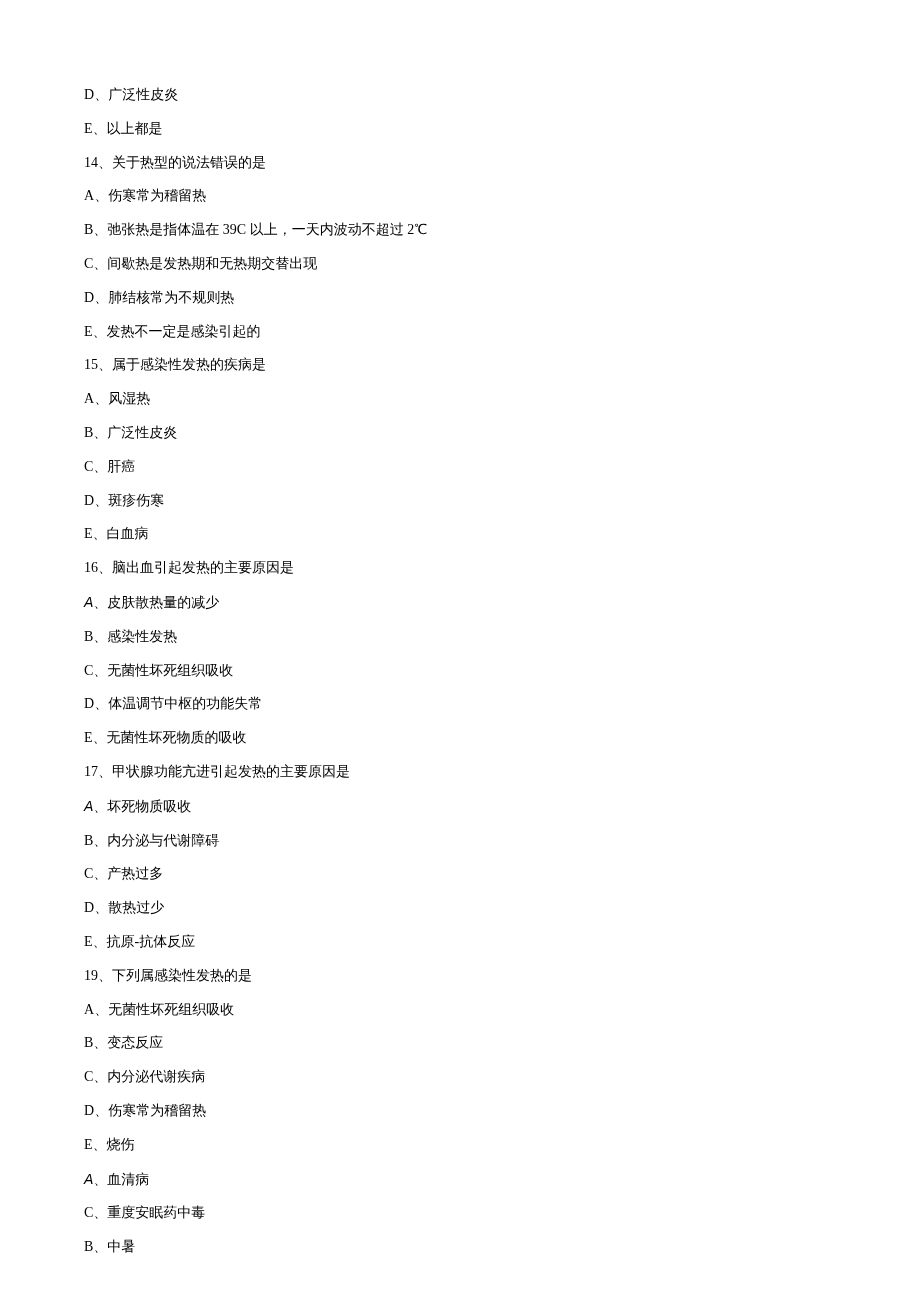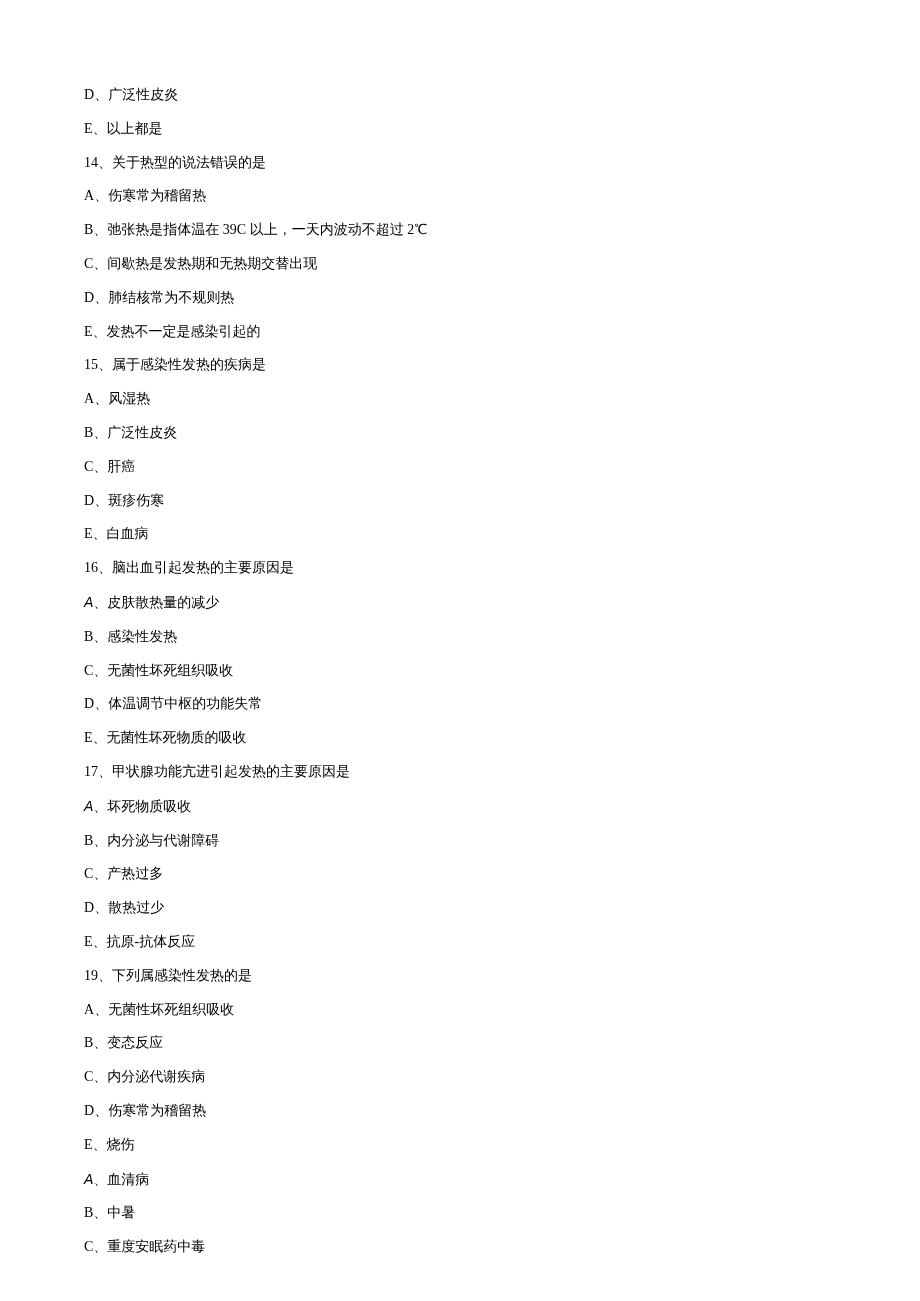--- a/index.html
+++ b/index.html
@@ -58,15 +58,15 @@
     <p class="line"><span>C</span>、<span>产热过多</span></p>
     <p class="line"><span>D</span>、<span>散热过少</span></p>
     <p class="line"><span>E</span>、<span>抗原-抗体反应</span></p>
     <p class="line q-stem"><span>19</span>、<span>下列属感染性发热的是</span></p>
     <p class="line"><span>A</span>、<span>无菌性坏死组织吸收</span></p>
     <p class="line"><span>B</span>、<span>变态反应</span></p>
     <p class="line"><span>C</span>、<span>内分泌代谢疾病</span></p>
     <p class="line"><span>D</span>、<span>伤寒常为稽留热</span></p>
     <p class="line"><span>E</span>、<span>烧伤</span></p>
     <p class="line"><span class="letter-A">A</span>、<span>血清病</span></p>
+    <p class="line"><span>C</span>、<span>重度安眠药中毒</span></p>
     <p class="line"><span>B</span>、<span>中暑</span></p>
-    <p class="line"><span>C</span>、<span>重度安眠药中毒</span></p>
   </div>
 
 </body></html>

